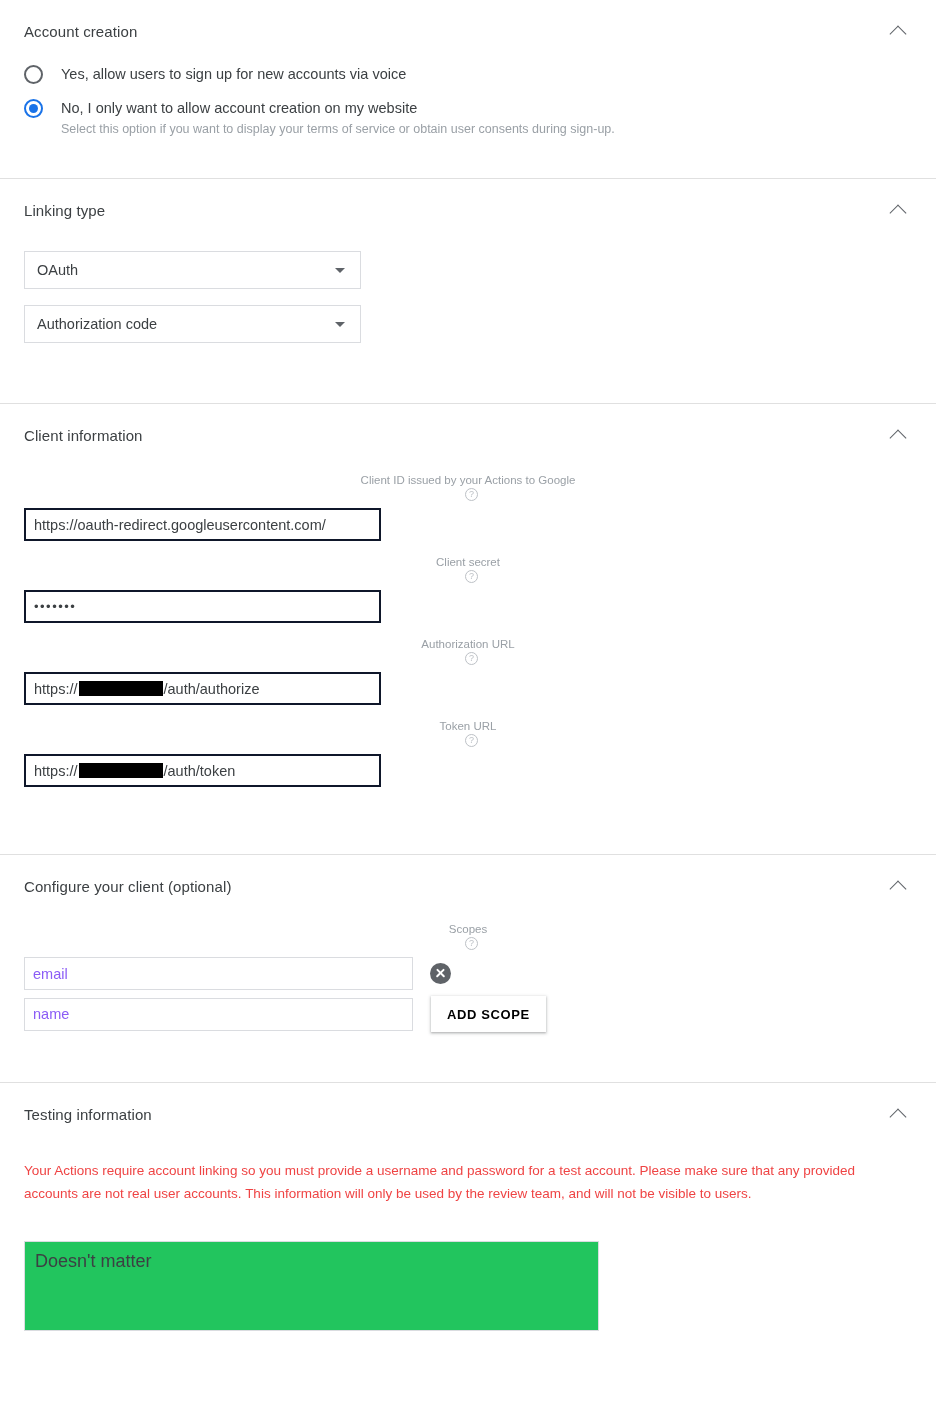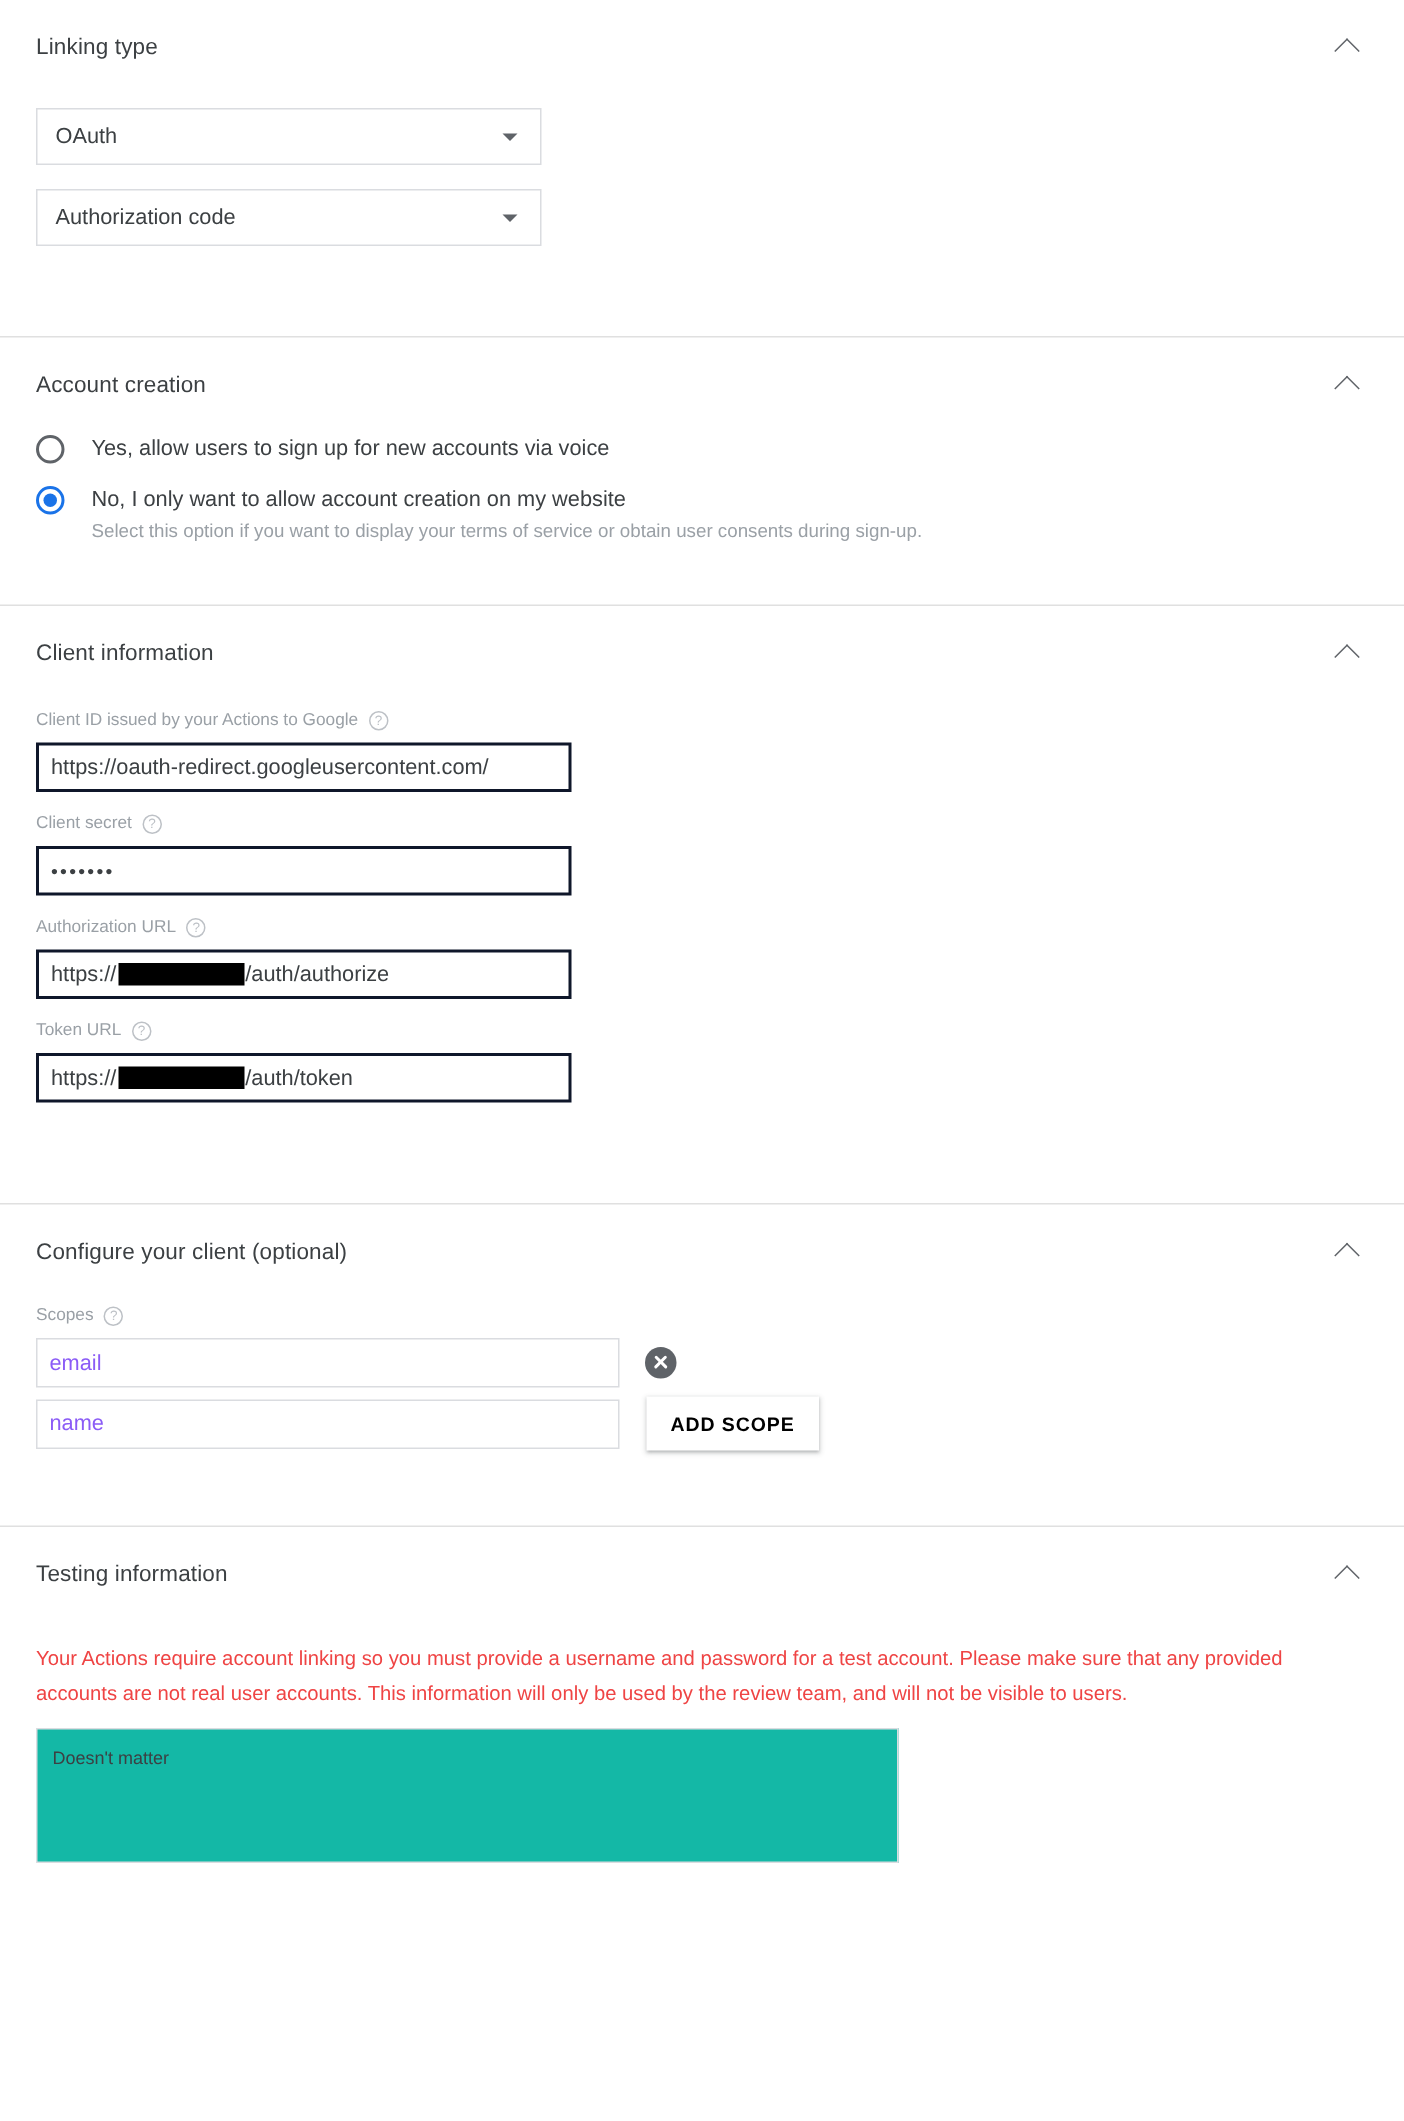--- a/index.html
+++ b/index.html
@@ -103,20 +103,21 @@
   
   .fields { padding: 22px 24px 0 24px; }
   .field { margin-bottom: 13px; }
   .field-label {
     display: flex;
     align-items: center;
     font-size: 11.5px;
     color: #9aa0a6;
     line-height: 16px;
     margin-bottom: 7px;
+    flex-direction: column;
   }
   .help-icon {
     width: 13px; height: 13px;
     border: 1px solid #bdc1c6;
     border-radius: 50%;
     color: #bdc1c6;
     font-size: 9px;
     line-height: 11px;
     text-align: center;
     margin-left: 7px;
@@ -215,44 +216,69 @@
 
   
   .testing-body { padding: 30px 24px 0 24px; }
   .testing-desc {
     font-size: 13.5px;
     color: #ef4444;
     line-height: 23px;
     max-width: 866px;
   }
   .testing-textarea {
-    margin-top: 12px;
+    margin-top: 36px;
     width: 575px;
     height: 90px;
     border: 1px solid #dadce0;
     box-sizing: border-box;
-    background: #14b8a6;
+    background: #22c55e;
     padding: 9px 10px;
-    font-size: 12px;
+    font-size: 18px;
     color: #3c4043;
     line-height: 20px;
     cursor: text;
   }
 
   .spacer-sm { height: 26px; }
   .spacer-md { height: 44px; }
   .spacer-lg { height: 54px; }
 </style>
 </head>
 <body>
 
 <div class="page">
 
   <div class="section">
     <div class="section-header">
+      <span class="section-title">Account creation</span>
+      <span class="chevron-btn">
+          <span class="chevron-up"></span>
+        </span>
+    </div>
+    <div class="radio-list">
+      <div class="radio-row">
+        <span class="radio"></span>
+        <span class="radio-text">
+          <div class="radio-label">Yes, allow users to sign up for new accounts via voice</div>
+        </span>
+      </div>
+      <div class="radio-row">
+        <span class="radio checked"></span>
+        <span class="radio-text">
+          <div class="radio-label">No, I only want to allow account creation on my website</div>
+          <div class="radio-sub">Select this option if you want to display your terms of service or obtain user consents during sign-up.</div>
+        </span>
+      </div>
+    </div>
+    <div class="spacer-sm"></div>
+  </div>
+
+  <div class="section">
+    <div class="section-header">
       <span class="section-title">Linking type</span>
       <span class="chevron-btn">
           <span class="chevron-up"></span>
         </span>
     </div>
     <div class="spacer-sm"></div>
     <div class="select-wrap">
       <div class="select">
         <span class="select-value">OAuth</span>
         <span class="caret"></span>
@@ -260,45 +286,20 @@
       <div class="select">
         <span class="select-value">Authorization code</span>
         <span class="caret"></span>
       </div>
     </div>
     <div class="spacer-md"></div>
   </div>
 
   <div class="section">
     <div class="section-header">
-      <span class="section-title">Account creation</span>
-      <span class="chevron-btn">
-          <span class="chevron-up"></span>
-        </span>
-    </div>
-    <div class="radio-list">
-      <div class="radio-row">
-        <span class="radio"></span>
-        <span class="radio-text">
-          <div class="radio-label">Yes, allow users to sign up for new accounts via voice</div>
-        </span>
-      </div>
-      <div class="radio-row">
-        <span class="radio checked"></span>
-        <span class="radio-text">
-          <div class="radio-label">No, I only want to allow account creation on my website</div>
-          <div class="radio-sub">Select this option if you want to display your terms of service or obtain user consents during sign-up.</div>
-        </span>
-      </div>
-    </div>
-    <div class="spacer-sm"></div>
-  </div>
-
-  <div class="section">
-    <div class="section-header">
       <span class="section-title">Client information</span>
       <span class="chevron-btn">
           <span class="chevron-up"></span>
         </span>
     </div>
     <div class="fields">
 
       <div class="field">
         <div class="field-label">
           <span>Client ID issued by your Actions to Google</span>

